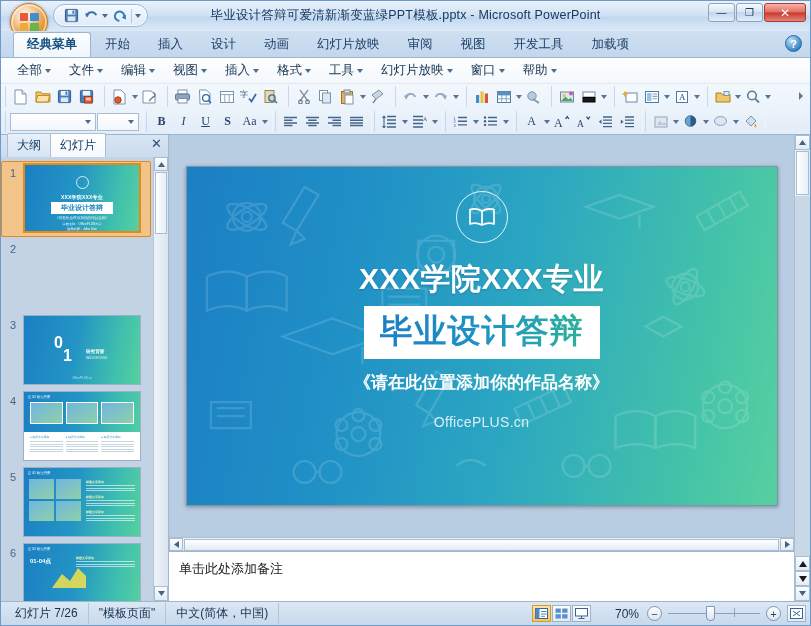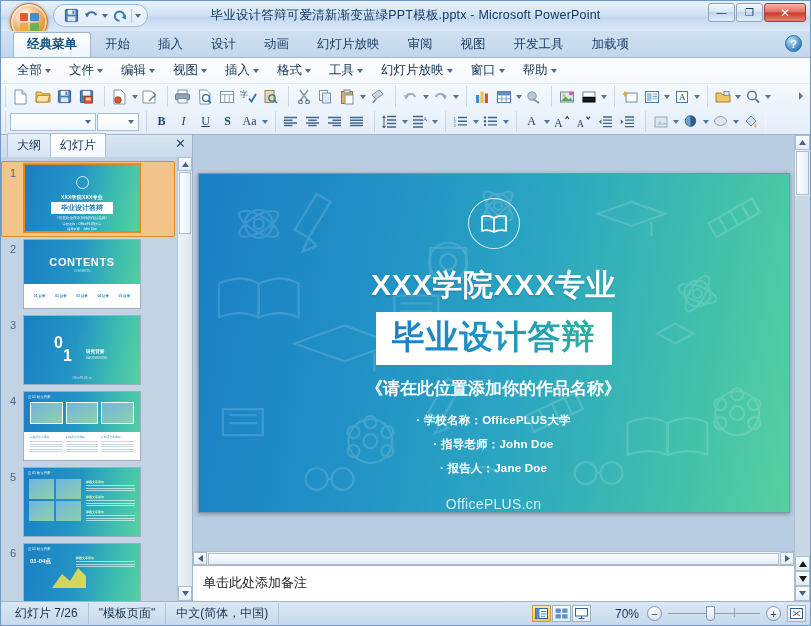--- a/index.html
+++ b/index.html
@@ -107,21 +107,21 @@
   .fmtbtn { width:21px;height:19px;display:flex;align-items:center;justify-content:center;
             font-size:12px; color:#27456a; font-family:"Liberation Serif", serif; }
   .scroll-arrow { position:absolute; right:3px; top:32px; width:12px;height:12px;
                   display:flex;align-items:center;justify-content:center; }
 
   
   .work { flex:1; display:flex; min-height:0; position:relative; background:#b9cde2; }
 
   
   .pane {
-    width: 192px; flex:none; display:flex; flex-direction:column;
+    width: 168px; flex:none; display:flex; flex-direction:column;
     background: linear-gradient(to bottom,#dfe9f4,#d3e0ef);
     border-right: 1px solid #9fb6cd;
   }
   .pane-tabs { height:22px; display:flex; align-items:flex-end; position:relative;
                padding-left:6px; background:linear-gradient(to bottom,#d8e5f2,#cadcee); }
   .ptab { font-size:12px; padding:3px 9px 3px; color:#1c3f66; position:relative;
           border:1px solid #a8bfd6; border-bottom:none; border-radius:2px 2px 0 0;
           background:linear-gradient(to bottom,#e8f0f9,#d6e4f2); margin-right:-1px; }
   .ptab.active { background:linear-gradient(to bottom,#ffffff,#f4f9fd); color:#123a62; z-index:2; }
   .ptab-close { position:absolute; right:6px; top:3px; font-size:13px; color:#2b4f75; line-height:12px; font-weight:bold; }
@@ -164,21 +164,21 @@
   .slide-h2 { font-size:33px; font-weight:bold; color:#1b86c4;
               background: linear-gradient(90deg,#1d7fc2 0%, #1f93c4 50%, #2bb19a 100%);
               -webkit-background-clip:text; background-clip:text; color:transparent; letter-spacing:1px; }
   .slide-sub { margin-top:12px; font-size:17px; font-weight:bold; color:#fff; }
   .slide-bullets { margin-top:13px; display:flex; flex-direction:column; gap:9px; align-items:center; }
   .slide-bullets div { font-size:11.5px; color:#fff; font-weight:bold; letter-spacing:.2px; }
   .slide-brand { margin-top:20px; font-size:14px; color:rgba(255,255,255,.82); letter-spacing:.3px; }
 
   .hscroll { height:14px; flex:none; background:linear-gradient(to bottom,#eef4fa,#dce7f2);
              border-top:1px solid #a9bed2; display:flex; align-items:center; }
-  .notes { height:36px; flex:none; background:#fff; border-top:1px solid #9fb6cd;
+  .notes { height:50px; flex:none; background:#fff; border-top:1px solid #9fb6cd;
            padding:8px 10px; font-size:13px; color:#222; }
 
   .vscroll { width:16px; flex:none; background:linear-gradient(to right,#f0f5fa,#dde7f1);
              border-left:1px solid #aabfd2; display:flex; flex-direction:column; align-items:center; }
   .sbtn { width:15px; height:15px; display:flex; align-items:center; justify-content:center;
           background:linear-gradient(to bottom,#fbfdff,#e2ebf5); border:1px solid #a9bdd0; }
   .sthumb { width:13px; height:44px; margin:1px 0; background:linear-gradient(to right,#ffffff,#e6eef7);
             border:1px solid #a9bdd0; }
   .strack { flex:1; width:15px; background:#c9d8e7; }
 
@@ -686,34 +686,20 @@
                     <div style="margin-top:5px;font-size:5px;color:#fff;font-weight:bold;letter-spacing:.2px;">XXX学院XXX专业</div>
                     <div style="margin:2px auto 0;background:#fff;width:62px;padding:1px 0;font-size:7px;font-weight:bold;color:#1d86c0;">毕业设计答辩</div>
                     <div style="margin-top:2px;font-size:3.6px;color:#fff;">《请在此位置添加你的作品名称》</div>
                     <div style="margin-top:2px;font-size:3.2px;color:#fff;line-height:5px;">学校名称：OfficePLUS大学<br>指导老师：John Doe<br>报告人：Jane Doe</div>
                   </div>
                 </div>
               </div>
             </div>
             <div class="thumb-row">
               <div class="thumb-num">2</div>
-              <div class="thumb-box">
-                <div style="position: absolute; inset: 0px; overflow: hidden;">
-                  <div style="position:absolute;inset:0;background:linear-gradient(100deg,#1b7fc4 0%, #2395c4 45%, #3fbfae 78%,#57d0a0 100%)"></div>
-                  <div style="position:absolute;left:0;right:0;top:16px;text-align:center;color:#fff;font-size:11px;font-weight:bold;letter-spacing:.6px;">CONTENTS</div>
-                  <div style="position:absolute;left:0;right:0;top:29px;text-align:center;color:rgba(255,255,255,.75);font-size:3px;">CONTENTS</div>
-                  <div style="position:absolute;left:0;right:0;bottom:0;height:24px;background:#fff;display:flex;align-items:center;justify-content:space-around;padding:0 5px;">
-                    <span style="font-size:3.4px;color:#2b8fc0;font-weight:bold;">01 目录</span>
-                    <span style="font-size:3.4px;color:#2b8fc0;font-weight:bold;">02 目录</span>
-                    <span style="font-size:3.4px;color:#2b8fc0;font-weight:bold;">03 目录</span>
-                    <span style="font-size:3.4px;color:#2b8fc0;font-weight:bold;">04 目录</span>
-                    <span style="font-size:3.4px;color:#2b8fc0;font-weight:bold;">05 目录</span>
-                  </div>
-                </div>
-              </div>
             </div>
             <div class="thumb-row">
               <div class="thumb-num">3</div>
               <div class="thumb-box">
                 <div style="position: absolute; inset: 0px; overflow: hidden;">
                   <div style="position:absolute;inset:0;background:linear-gradient(100deg,#1b7fc4 0%, #2395c4 45%, #3fbfae 78%,#57d0a0 100%)"></div>
                   <div style="position:absolute;left:30px;top:20px;color:#fff;font-size:16px;font-weight:bold;line-height:13px;">0<br>&nbsp;&nbsp;1</div>
                   <div style="position:absolute;left:62px;top:33px;color:#fff;font-size:4.6px;font-weight:bold;">研究背景</div>
                   <div style="position:absolute;left:62px;top:40px;color:rgba(255,255,255,.8);font-size:3px;">BACKGROUND</div>
                   <div style="position:absolute;left:0;right:0;bottom:4px;text-align:center;color:rgba(255,255,255,.65);font-size:3px;">OfficePLUS.cn</div>
@@ -879,25 +865,20 @@
               <svg width="28" height="22" viewBox="0 0 28 22">
                 <path d="M14 5 Q8 1.5 2 3.5 V18 Q8 16 14 19 Q20 16 26 18 V3.5 Q20 1.5 14 5z" fill="none" stroke="#ffffff" stroke-width="1.7" stroke-linejoin="round"></path>
                 <path d="M14 5 V19" stroke="#ffffff" stroke-width="1.7"></path>
               </svg>
             </div>
             <div class="slide-h1">XXX学院XXX专业</div>
             <div class="slide-h2-wrap">
               <div class="slide-h2">毕业设计答辩</div>
             </div>
             <div class="slide-sub">《请在此位置添加你的作品名称》</div>
-            <div class="slide-bullets">
-              <div>·  学校名称：OfficePLUS大学</div>
-              <div>·  指导老师：John Doe</div>
-              <div>·  报告人：Jane Doe</div>
-            </div>
             <div class="slide-brand">OfficePLUS.cn</div>
           </div>
         </div>
       </div>
 
       <div class="hscroll">
         <div class="sbtn" style="width:14px;height:13px">
           <svg width="5" height="7" viewBox="0 0 5 7">
               <path d="M5 0 0 3.5 5 7z" fill="#46637f"></path>
             </svg>

